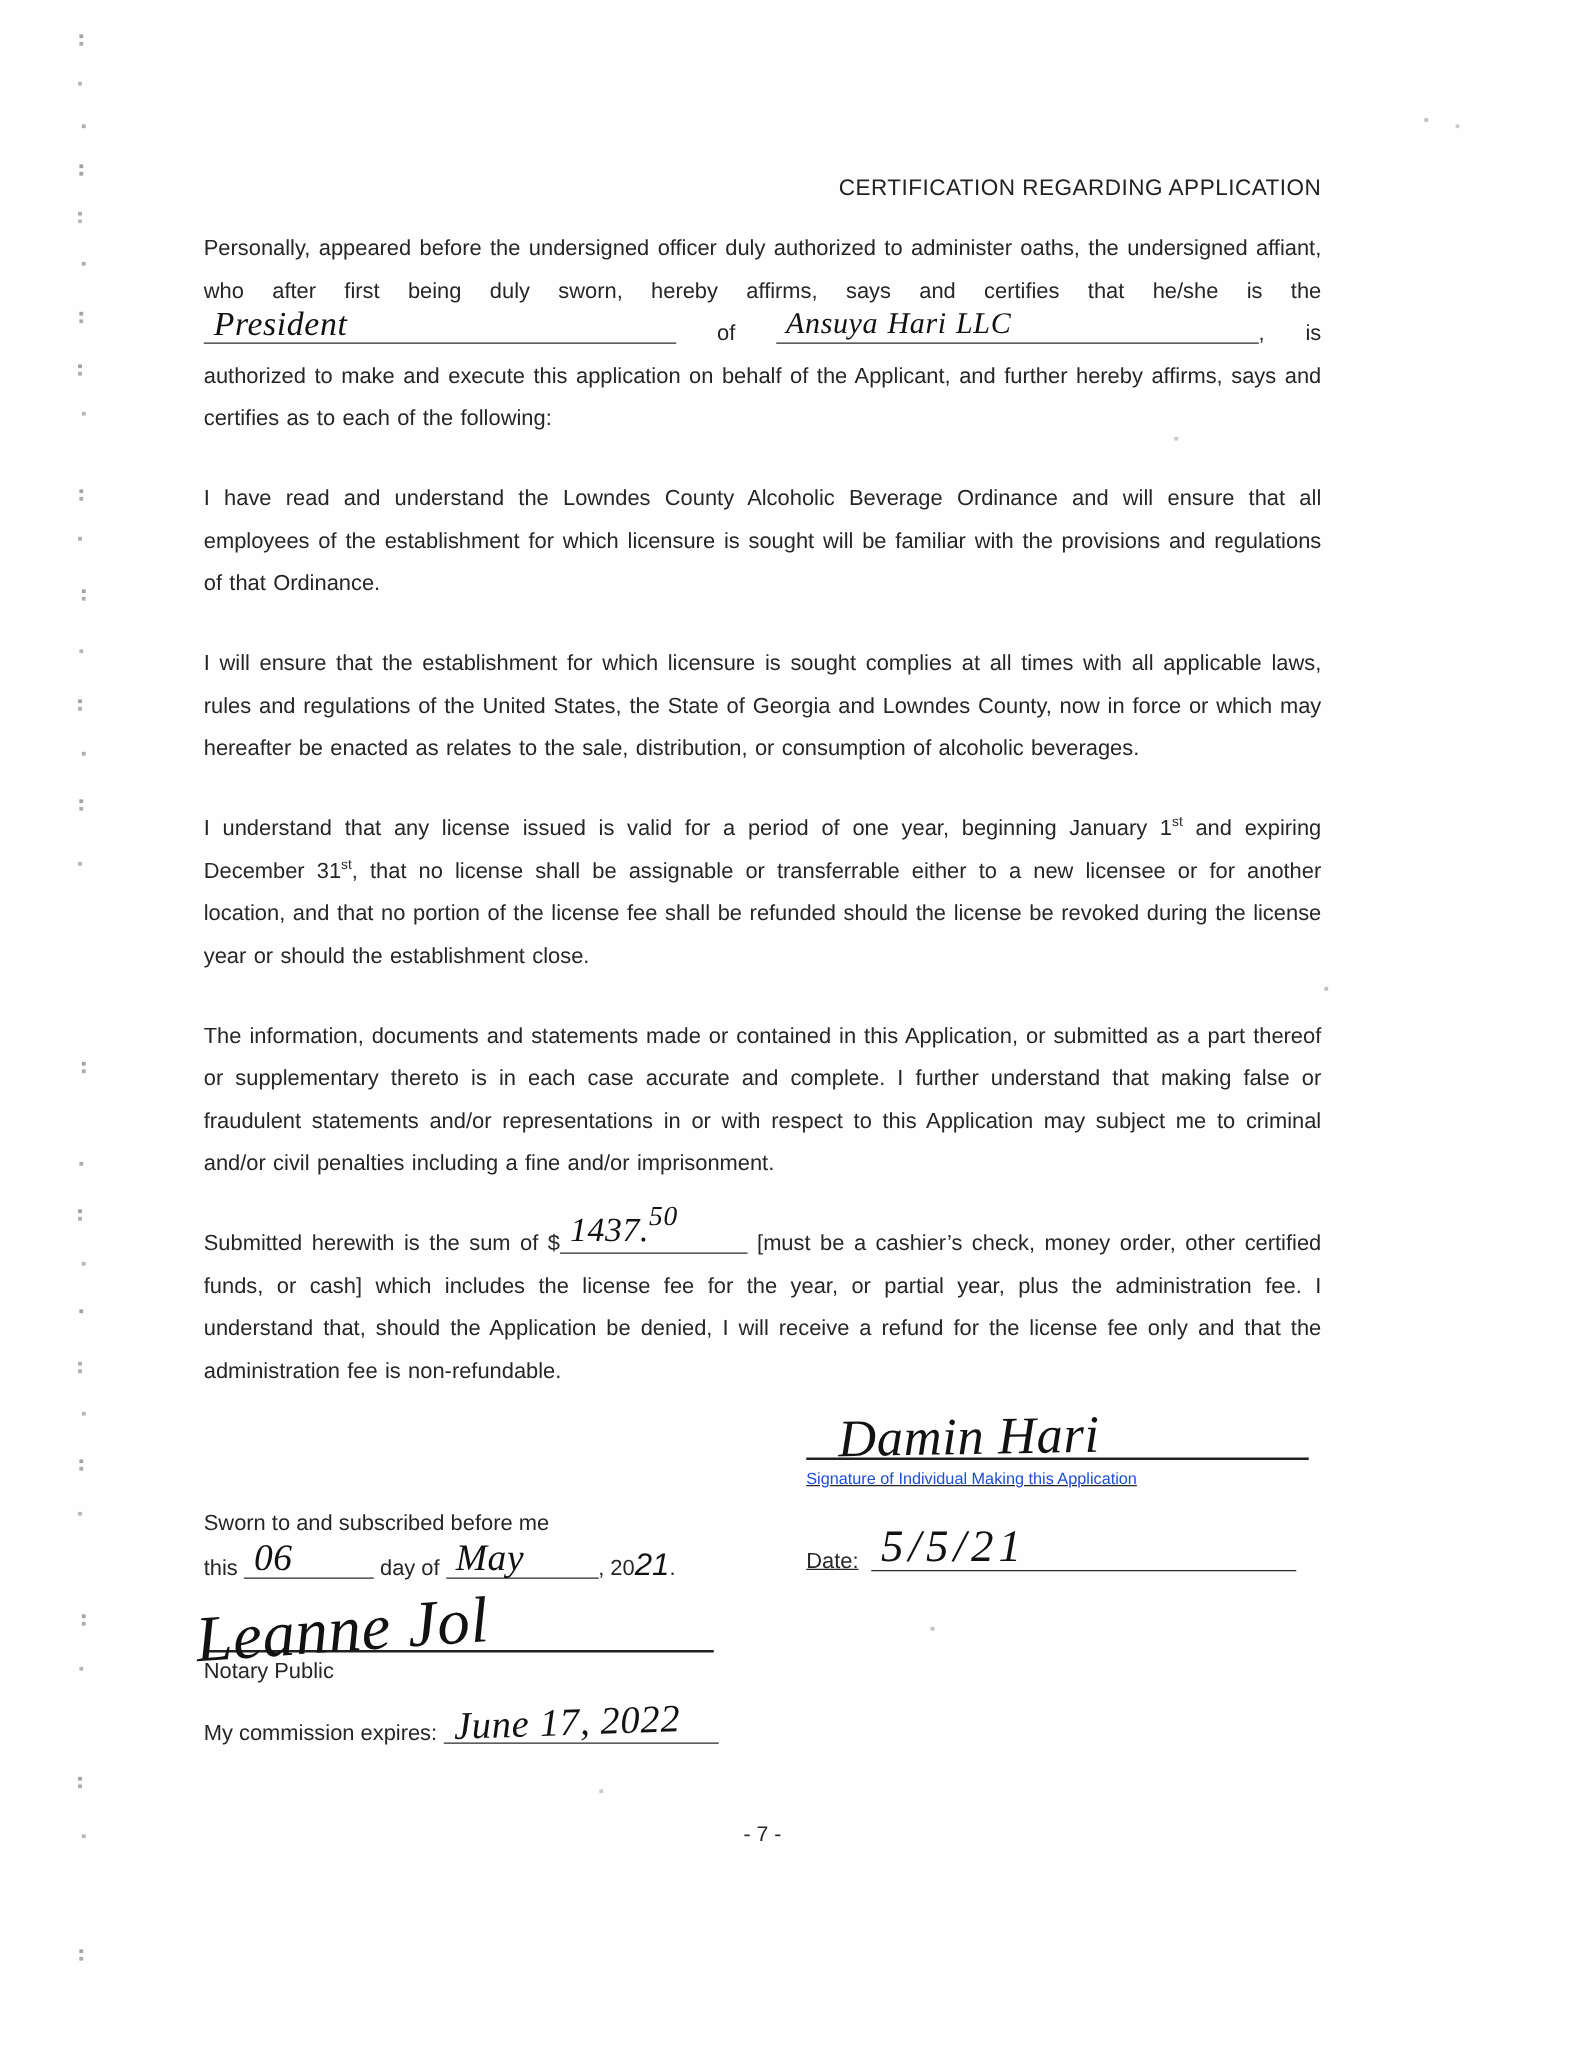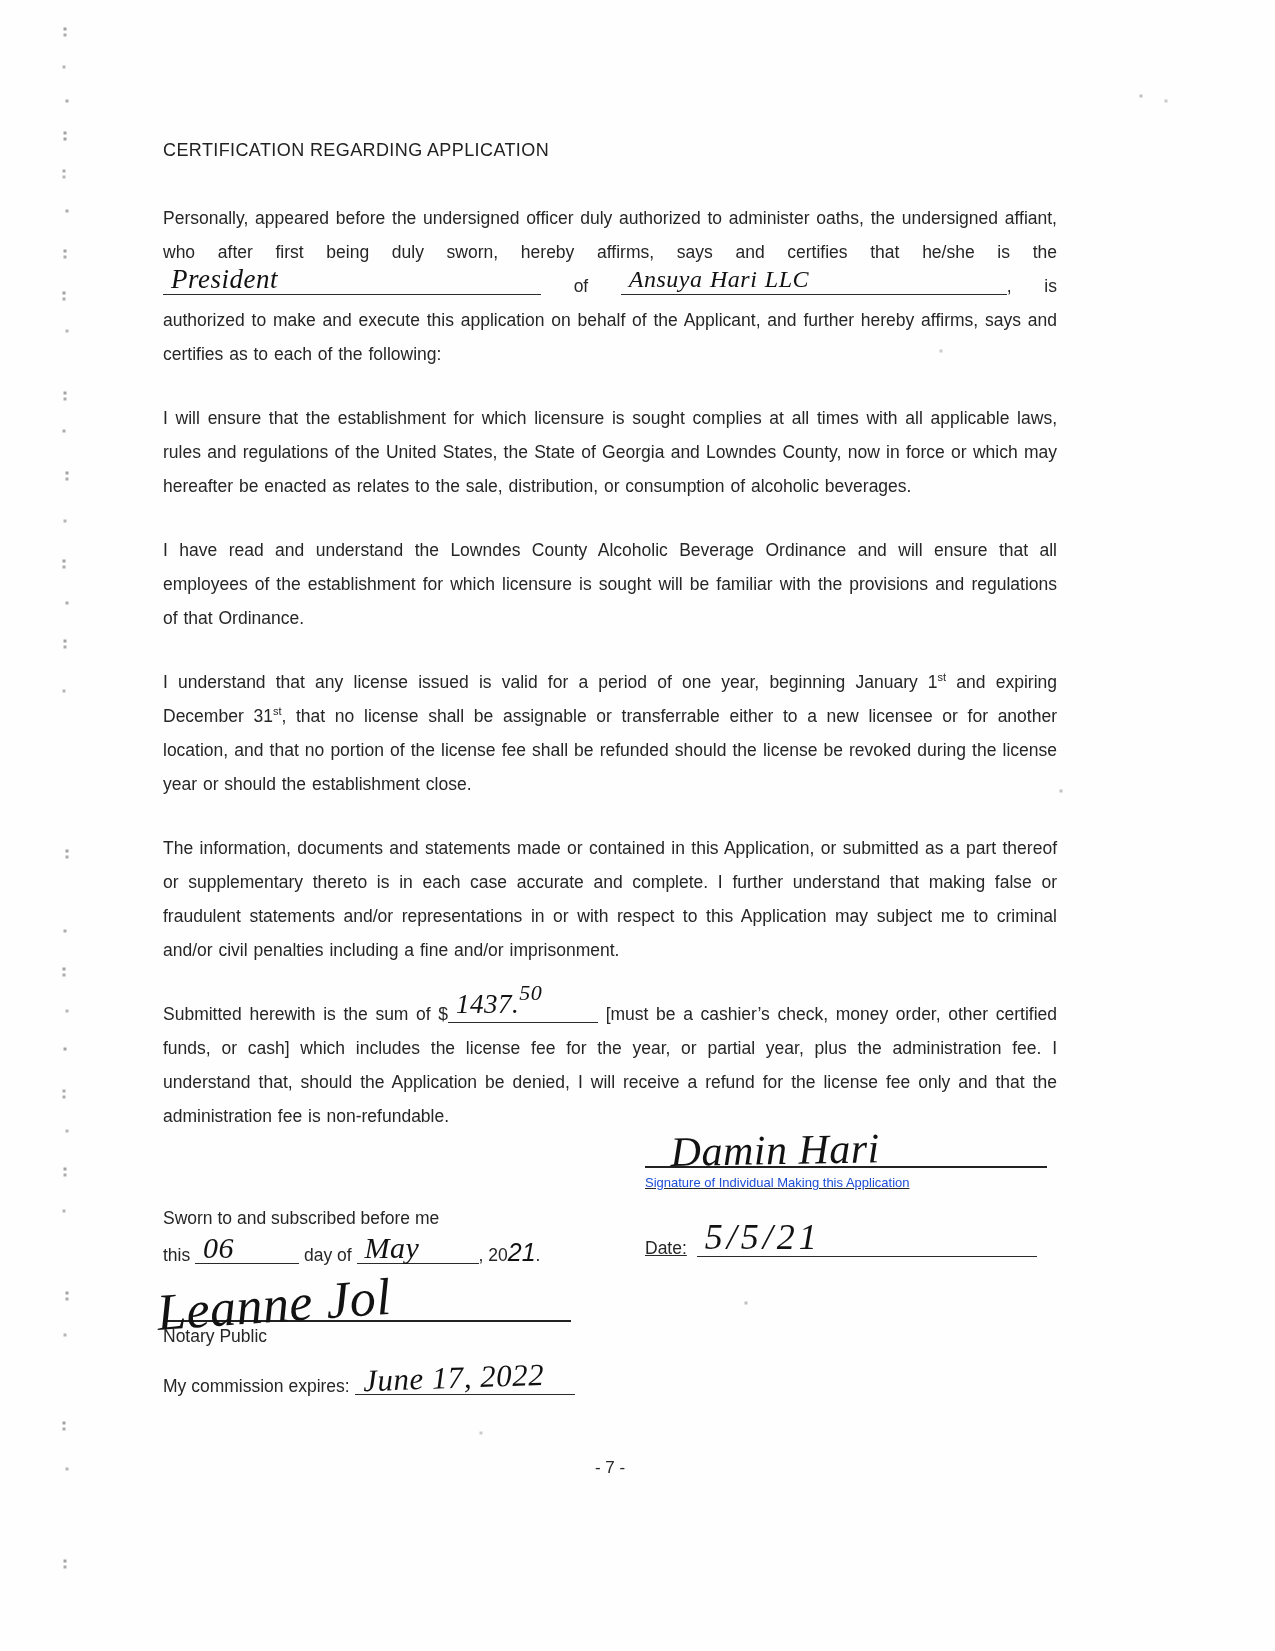--- a/index.html
+++ b/index.html
@@ -6,21 +6,21 @@
   body {
     width:1275px; height:1651px; background:#ffffff;
     font-family:"Liberation Sans", sans-serif; color:#262626;
     position:relative; overflow:hidden;
   }
   .page { position:absolute; inset:0; background:#fefefe; }
 
   .content { position:absolute; left:163px; top:140px; width:894px; }
 
   .title {
-    margin:0 0 40px 0; text-align:left; font-size:18px; font-weight:400;
+    margin:0 0 20px 0; text-align:right; font-size:18px; font-weight:400;
     letter-spacing:0.4px; color:#222;
   }
 
   p.body {
     margin:0 0 30px 0; font-size:17.5px; line-height:34px;
     text-align:justify; color:#262626; word-spacing:1px;
   }
   sup { font-size:11px; line-height:0; }
 
   
@@ -120,23 +120,23 @@
   <div class="noise"></div>
 
   <div class="content">
     <h1 class="title">CERTIFICATION REGARDING APPLICATION</h1>
 
     <p class="body"><span>Personally, appeared before the undersigned officer duly authorized to administer oaths, the undersigned affiant, who after first being duly sworn, hereby affirms, says and certifies that he/she is the</span>
       <span class="blank blank-title"><span class="hw hw-title hw-pos">President</span></span>
       <span>of</span>
       <span class="blank blank-company"><span class="hw hw-company hw-pos">Ansuya Hari LLC</span></span><span>, is authorized to make and execute this application on behalf of the Applicant, and further hereby affirms, says and certifies as to each of the following:</span></p>
 
+    <p class="body">I have read and understand the Lowndes County Alcoholic Beverage Ordinance and will ensure that all employees of the establishment for which licensure is sought will be familiar with the provisions and regulations of that Ordinance.</p>
+
     <p class="body">I will ensure that the establishment for which licensure is sought complies at all times with all applicable laws, rules and regulations of the United States, the State of Georgia and Lowndes County, now in force or which may hereafter be enacted as relates to the sale, distribution, or consumption of alcoholic beverages.</p>
-
-    <p class="body">I have read and understand the Lowndes County Alcoholic Beverage Ordinance and will ensure that all employees of the establishment for which licensure is sought will be familiar with the provisions and regulations of that Ordinance.</p>
 
     <p class="body"><span>I understand that any license issued is valid for a period of one year, beginning January 1</span><sup>st</sup><span> and expiring December 31</span><sup>st</sup><span>, that no license shall be assignable or transferrable either to a new licensee or for another location, and that no portion of the license fee shall be refunded should the license be revoked during the license year or should the establishment close.</span></p>
 
     <p class="body">The information, documents and statements made or contained in this Application, or submitted as a part thereof or supplementary thereto is in each case accurate and complete.  I further understand that making false or fraudulent statements and/or representations in or with respect to this Application may subject me to criminal and/or civil penalties including a fine and/or imprisonment.</p>
 
     <p class="body"><span>Submitted herewith is the sum of $</span><span class="blank blank-amount"><span class="hw-pos"><span class="hw hw-amount">1437.</span><span class="hw hw-cents">50</span></span></span>
       <span>[must be a cashier’s check, money order, other certified funds, or cash] which includes the license fee for the year, or partial year, plus the administration fee.  I understand that, should the Application be denied, I will receive a refund for the license fee only and that the administration fee is non-refundable.</span></p>
   </div>
 
   <div class="lower">

